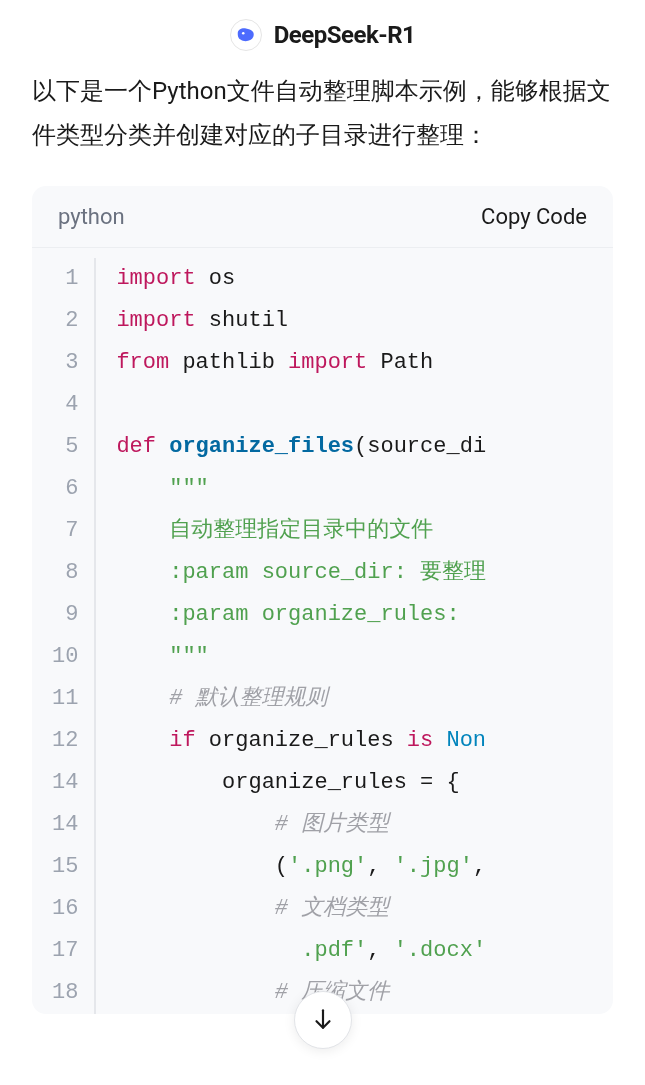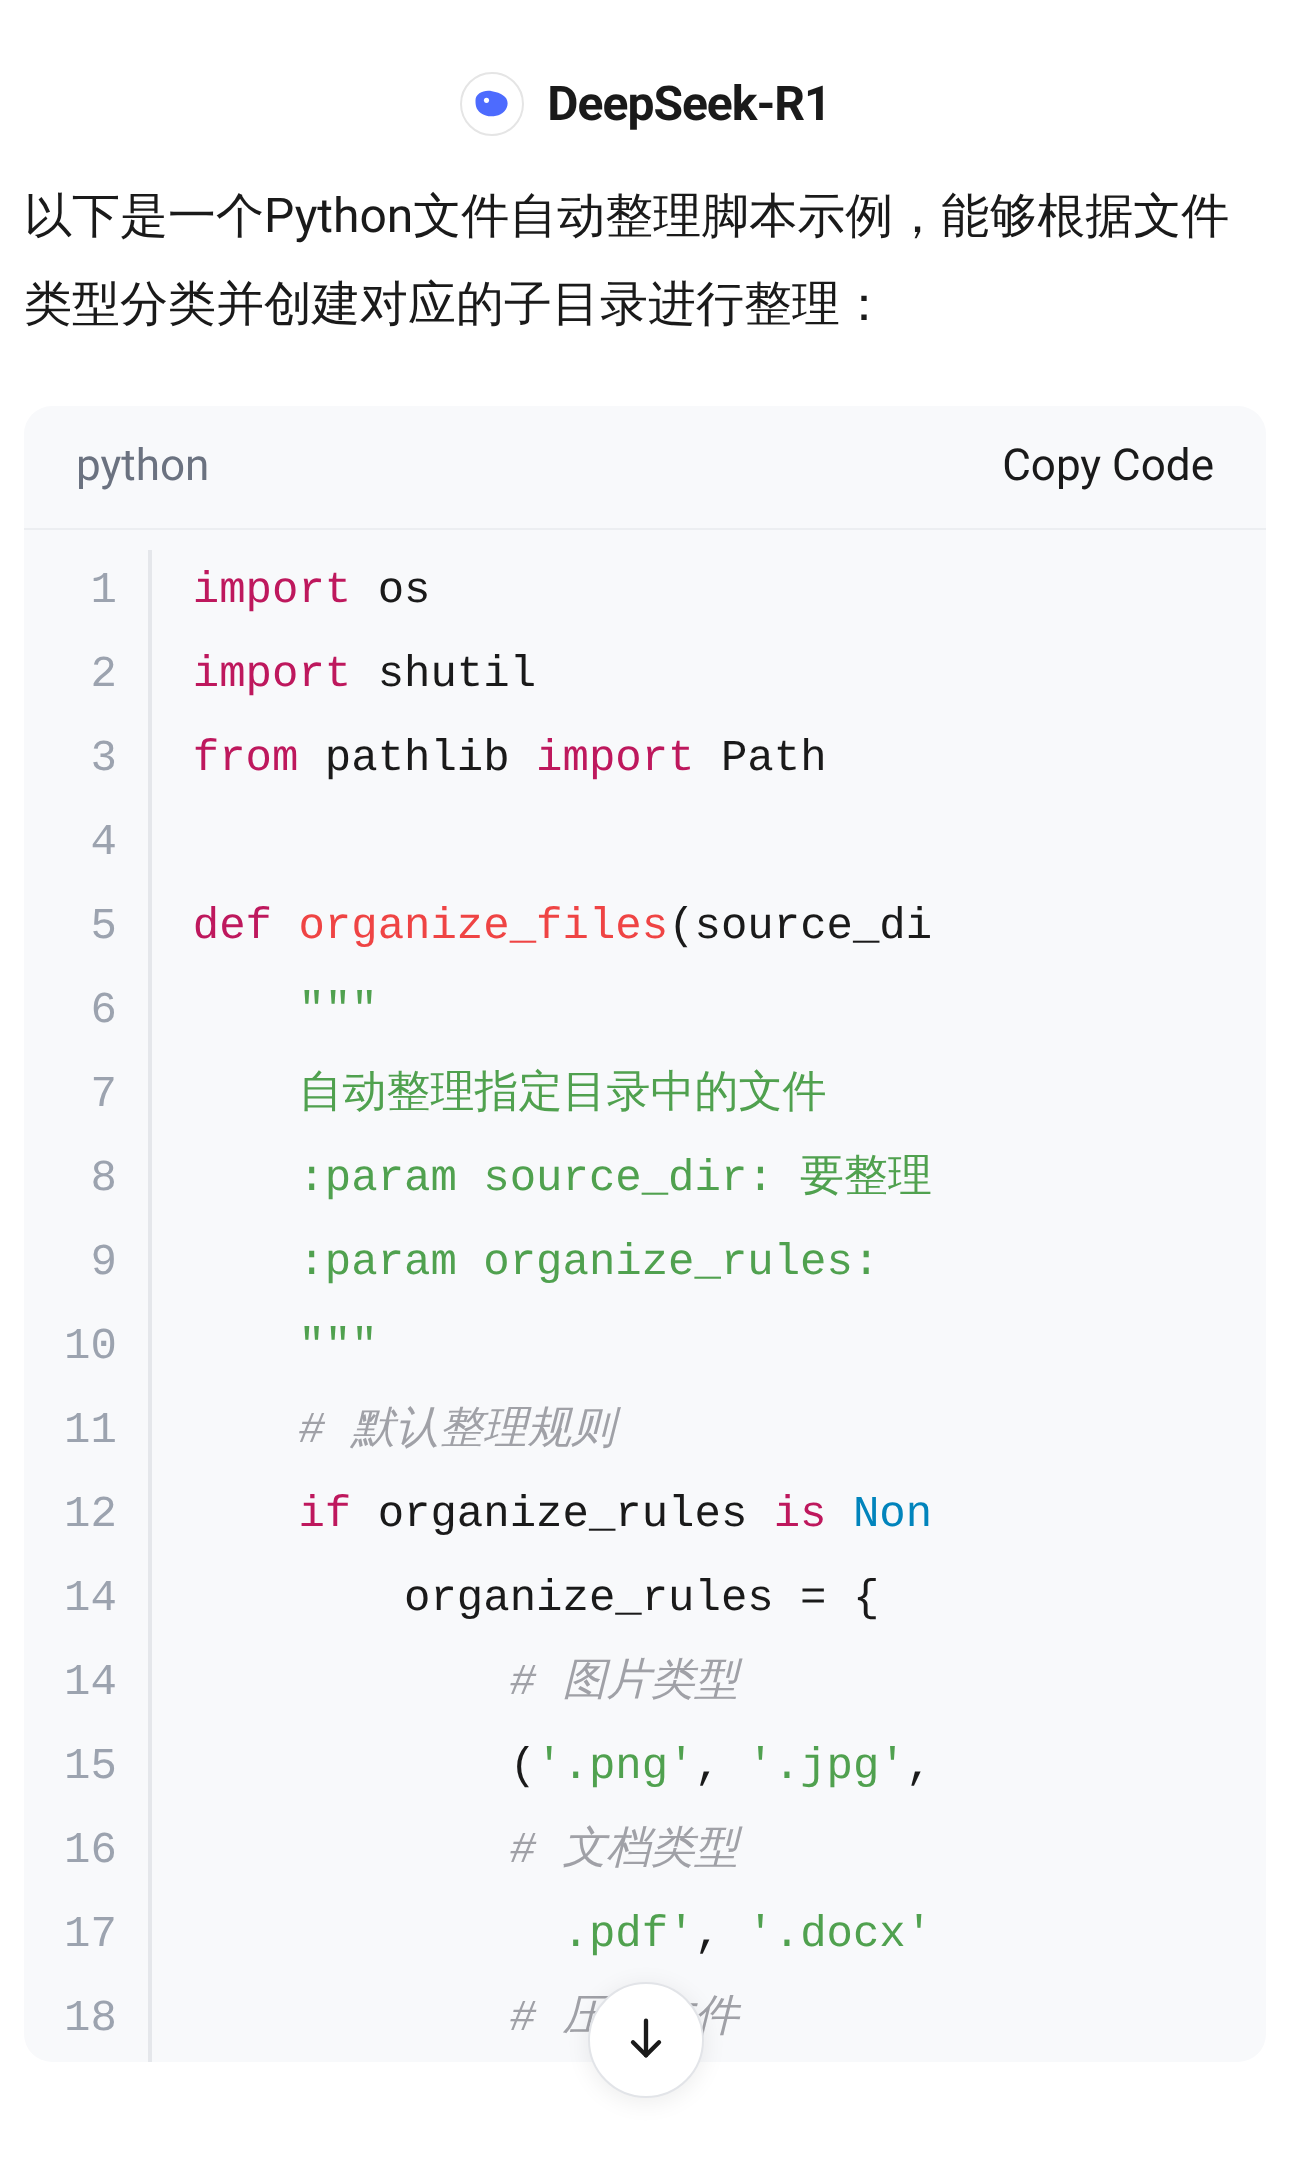--- a/index.html
+++ b/index.html
@@ -9,40 +9,40 @@
     width: 645px;
     height: 1085px;
     overflow: hidden;
     position: relative;
   }
   .header {
     display: flex;
     align-items: center;
     justify-content: center;
     gap: 12px;
-    padding: 36px 0 18px 0;
+    padding: 19px 0 18px 0;
   }
   .logo {
     width: 32px;
     height: 32px;
     border-radius: 50%;
     background: #ffffff;
     border: 1px solid #e5e5e5;
     display: flex;
     align-items: center;
     justify-content: center;
   }
   .logo svg { width: 22px; height: 22px; }
   .header-title {
     font-size: 24px;
     font-weight: 700;
     color: #1a1a1a;
     letter-spacing: -0.5px;
   }
-  .content { padding: 0 12px; }
+  .content { padding: 0 32px; }
   .description {
     font-size: 24px;
     line-height: 1.85;
     color: #1a1a1a;
     margin-bottom: 28px;
   }
   .code-block {
     background: #f8f9fb;
     border-radius: 14px;
     overflow: hidden;
@@ -85,21 +85,21 @@
     flex-shrink: 0;
   }
   .code-lines {
     flex: 1;
     overflow: hidden;
     white-space: pre;
     color: #1a1a1a;
   }
   .code-lines .line { height: 42px; display: block; }
   .kw { color: #be185d; }
-  .fn { color: #ef4444; }
+  .fn { color: #0369a1; font-weight: bold; }
   .str { color: #50a14f; }
   .cmt { color: #a0a1a7; font-style: italic; }
   .const { color: #0184bc; }
   .fab {
     position: absolute;
     bottom: 36px;
     left: 50%;
     transform: translateX(-50%);
     width: 58px;
     height: 58px;

